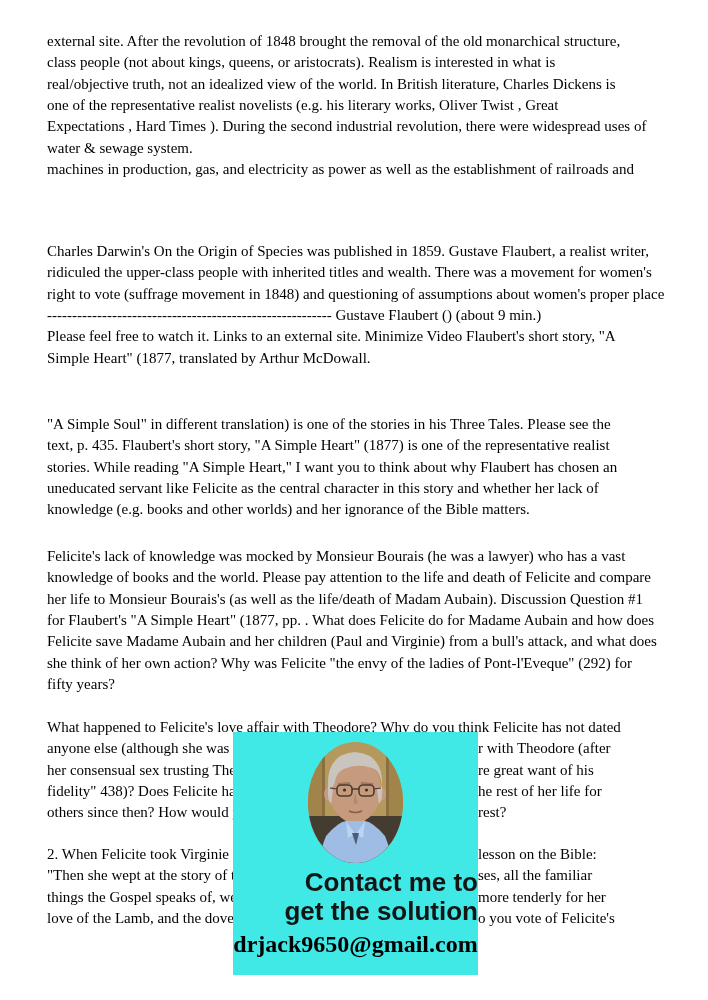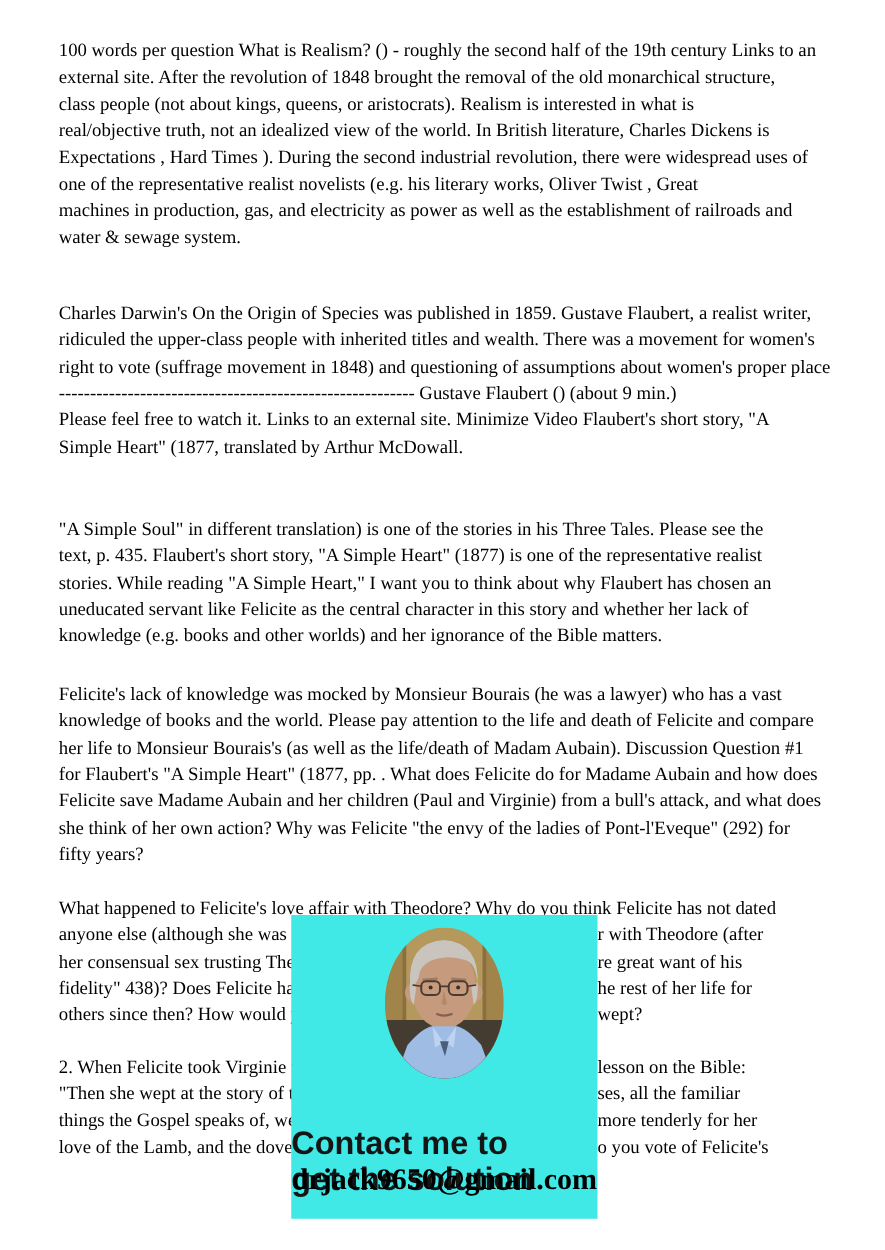--- a/index.html
+++ b/index.html
@@ -12,41 +12,40 @@
   
   .para{position:absolute;left:47px;font-size:15px;line-height:21.33px;color:#000;white-space:nowrap;}
   .para0{top:31px}.para1{top:241px}.para2{top:414px}
   .para3{top:546px}.para4{top:717px}.para5{top:844px}
   .line{position:relative;height:21.33px;}
   .line .fr{position:absolute;left:431px;top:0;}
   
   .overlay{position:absolute;left:233px;top:732px;width:245px;height:243px;z-index:10;}
   .photo{position:absolute;left:75px;top:10px;width:95px;height:121px;border-radius:50%;overflow:hidden;}
   .photo svg{display:block;width:100%;height:100%;}
-  .caption{position:absolute;top:136px;left:0;right:0;text-align:left;
+  .caption{position:absolute;top:136px;left:0;right:0;text-align:right;
     font-family:"Liberation Sans","DejaVu Sans",sans-serif;font-weight:700;
-    font-size:26px;line-height:29px;margin-top:32px;}
+    font-size:26px;line-height:29px;}
   .email{position:absolute;top:199px;left:0;right:0;text-align:center;
     font-family:"Liberation Serif","DejaVu Serif",serif;font-weight:700;font-size:24px;}
 </style>
 </head>
 <body style="background: rgb(255, 255, 255);">
 
 <div class="page">
 
   <div id="doc" style="color: rgb(0, 0, 0);">
       <div class="para para0">
-        <div class="line">100 words per question What is Realism? () - roughly the second half of the 19th century Links to an</div>
         <div class="line">external site. After the revolution of 1848 brought the removal of the old monarchical structure,</div>
         <div class="line">class people (not about kings, queens, or aristocrats). Realism is interested in what is</div>
         <div class="line">real/objective truth, not an idealized view of the world. In British literature, Charles Dickens is</div>
+        <div class="line">one of the representative realist novelists (e.g. his literary works, Oliver Twist , Great</div>
         <div class="line">Expectations , Hard Times ). During the second industrial revolution, there were widespread uses of</div>
-        <div class="line">one of the representative realist novelists (e.g. his literary works, Oliver Twist , Great</div>
+        <div class="line">water &amp; sewage system.</div>
         <div class="line">machines in production, gas, and electricity as power as well as the establishment of railroads and</div>
-        <div class="line">water &amp; sewage system.</div>
       </div>
       <div class="para para1">
         <div class="line">Charles Darwin's On the Origin of Species was published in 1859. Gustave Flaubert, a realist writer,</div>
         <div class="line">ridiculed the upper-class people with inherited titles and wealth. There was a movement for women's</div>
         <div class="line">right to vote (suffrage movement in 1848) and questioning of assumptions about women's proper place</div>
         <div class="line">--------------------------------------------------------- Gustave Flaubert () (about 9 min.)</div>
         <div class="line">Please feel free to watch it. Links to an external site. Minimize Video Flaubert's short story, "A</div>
         <div class="line">Simple Heart" (1877, translated by Arthur McDowall.</div>
       </div>
       <div class="para para2">
@@ -63,21 +62,21 @@
         <div class="line">for Flaubert's "A Simple Heart" (1877, pp. . What does Felicite do for Madame Aubain and how does</div>
         <div class="line">Felicite save Madame Aubain and her children (Paul and Virginie) from a bull's attack, and what does</div>
         <div class="line">she think of her own action? Why was Felicite "the envy of the ladies of Pont-l'Eveque" (292) for</div>
         <div class="line">fifty years?</div>
       </div>
       <div class="para para4">
         <div class="line">What happened to Felicite's love affair with Theodore? Why do you think Felicite has not dated</div>
         <div class="line"><span class="fl">anyone else (although she was da</span><span class="fr">r with Theodore (after</span></div>
         <div class="line"><span class="fl">her consensual sex trusting Theo</span><span class="fr">re great want of his</span></div>
         <div class="line"><span class="fl">fidelity" 438)? Does Felicite have</span><span class="fr">he rest of her life for</span></div>
-        <div class="line"><span class="fl">others since then? How would yo</span><span class="fr">wept?</span></div>
+        <div class="line"><span class="fl">others since then? How would yo</span><span class="fr">rest?</span></div>
       </div>
       <div class="para para5">
         <div class="line"><span class="fl">2. When Felicite took Virginie to</span><span class="fr">lesson on the Bible:</span></div>
         <div class="line"><span class="fl">"Then she wept at the story of the</span><span class="fr">ses, all the familiar</span></div>
         <div class="line"><span class="fl">things the Gospel speaks of, wer</span><span class="fr">more tenderly for her</span></div>
         <div class="line"><span class="fl">love of the Lamb, and the doves</span><span class="fr">o you vote of Felicite's</span></div>
       </div>
     </div>
 
   <div class="overlay" id="overlay" style="background: rgb(64, 232, 230);">

